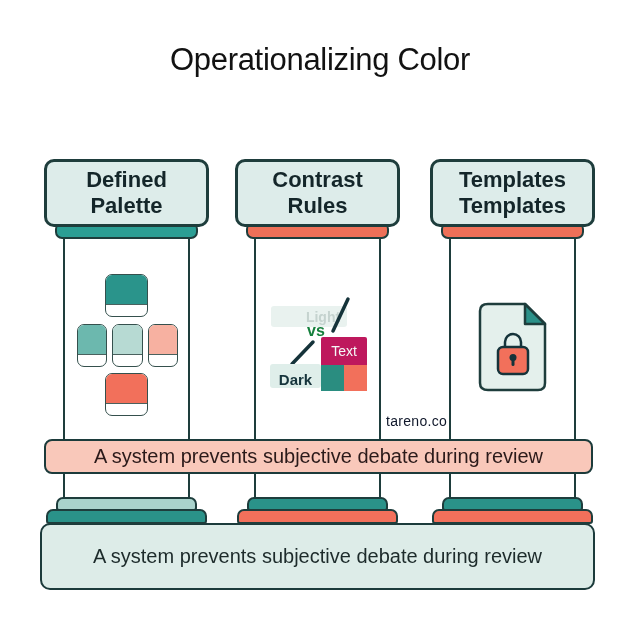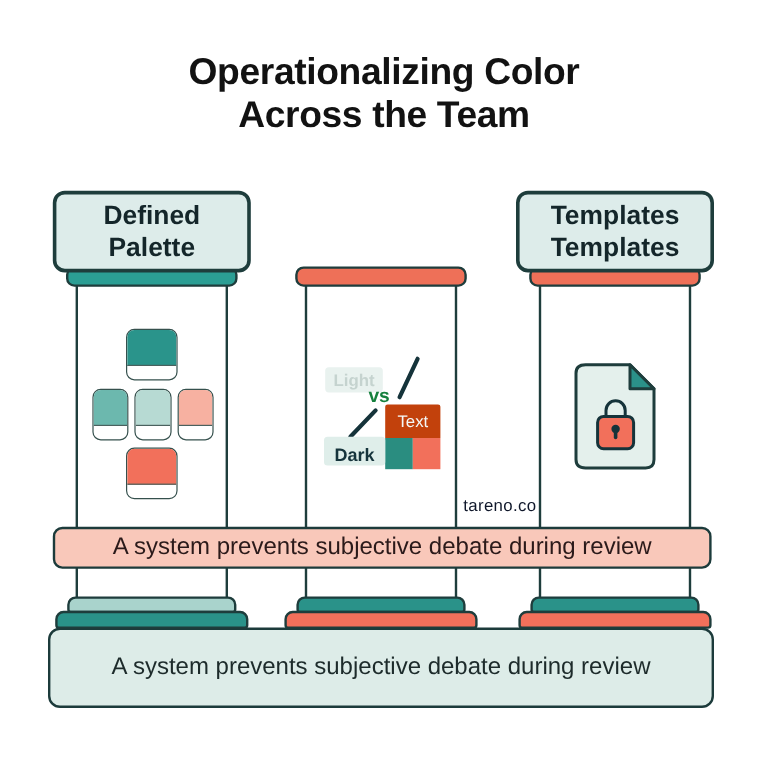--- a/index.html
+++ b/index.html
@@ -2,21 +2,21 @@
 <html><head>
 <meta charset="utf-8">
 <style>
   html,body{margin:0;padding:0;background:#ffffff;}
   .canvas{
     position:relative;width:640px;height:640px;background:#ffffff;overflow:hidden;
     font-family:"Liberation Sans","DejaVu Sans",sans-serif;
   }
   .title{
     position:absolute;top:42px;left:0;width:640px;margin:0;
-    text-align:center;font-size:31px;font-weight:700;color:#121212;
+    text-align:center;font-size:31px;font-weight:400;color:#121212;
     line-height:1.17;letter-spacing:-0.3px;
   }
   
   .column{position:absolute;top:159px;width:166px;height:365px;}
   .col1{left:44px;} .col2{left:235px;} .col3{left:430px;}
   .col-header{
     position:absolute;left:0;top:0;width:165px;height:68px;z-index:3;
     background:#ddecea;border:3px solid #1e3d3c;border-radius:10px;
     box-sizing:border-box;display:flex;align-items:center;justify-content:center;
     text-align:center;font-size:22px;font-weight:700;color:#14262a;line-height:1.18;
@@ -47,30 +47,30 @@
   .swatch .fill{position:absolute;left:0;top:0;width:100%;height:70%;border-bottom:1px solid #4a615e;}
   .sw-top{left:61px;top:115px;width:43px;height:43px;}
   .sw-ml{left:33px;top:165px;width:30px;height:43px;}
   .sw-mc{left:68px;top:165px;width:31px;height:43px;}
   .sw-mr{left:104px;top:165px;width:30px;height:43px;}
   .sw-bot{left:61px;top:214px;width:43px;height:43px;}
   
   .light-box{
     position:absolute;left:36px;top:147px;width:48px;height:21px;z-index:3;
     background:#e9f2ef;border-radius:3px;display:flex;align-items:center;justify-content:center;
-    font-size:14px;font-weight:600;color:#c5d3cf;
+    font-size:14px;font-weight:600;color:#c5d3cf;padding-left:28px;
   }
   .vs-label{
     position:absolute;left:72px;top:163px;z-index:4;
     font-size:16px;font-weight:700;color:#15803d;
   }
   .slash-svg{position:absolute;left:30px;top:135px;z-index:3;}
   .text-box{
     position:absolute;left:86px;top:178px;width:46px;height:28px;z-index:3;
-    background:#c2410c;border-radius:2px 2px 0 0;display:flex;align-items:center;justify-content:center;
+    background:#be185d;border-radius:2px 2px 0 0;display:flex;align-items:center;justify-content:center;
     font-size:14px;font-weight:500;color:#f4f8f7;
   }
   .pair-box{position:absolute;left:86px;top:206px;width:46px;height:26px;z-index:3;display:flex;}
   .pair-box .half{width:50%;height:100%;}
   .dark-box{
     position:absolute;left:35px;top:205px;width:51px;height:24px;z-index:3;
     background:#dfeeea;border-radius:3px;display:flex;align-items:flex-end;justify-content:center;
     font-size:15px;font-weight:600;color:#16343c;
   }
   
@@ -91,21 +91,21 @@
   .watermark{
     position:absolute;left:386px;top:413px;z-index:4;
     font-size:14px;color:#0f172a;letter-spacing:0.3px;
   }
 </style>
 </head>
 <body>
 
 <div class="canvas">
 
-  <h1 class="title"><span>Operationalizing Color</span><br><span>Across the Team</span></h1>
+  <h1 class="title"><span>Operationalizing Color</span><br></h1>
 
   <div class="column col1">
     <div class="capital" style="background: rgb(43, 158, 148);"></div>
     <div class="col-header">
         <span>Defined Palette</span>
       </div>
     <div class="shaft"></div>
 
     <div class="swatch sw-top">
         <div class="fill" style="background: rgb(42, 148, 139);"></div>
@@ -122,20 +122,23 @@
     <div class="swatch sw-bot">
         <div class="fill" style="background: rgb(242, 112, 91);"></div>
       </div>
 
     <div class="ped-cap" style="background: rgb(169, 211, 204);"></div>
     <div class="ped-base" style="background: rgb(42, 146, 137);"></div>
   </div>
 
   <div class="column col2">
     <div class="capital" style="background: rgb(238, 112, 88);"></div>
+    <div class="col-header">
+        <span>Contrast Rules</span>
+      </div>
     <div class="shaft"></div>
 
     <div class="light-box">
         <span>Light</span>
       </div>
     <svg class="slash-svg" width="100" height="82" viewBox="0 0 100 82">
       <line x1="68" y1="37" x2="83" y2="5" stroke="#15333a" stroke-width="3.5" stroke-linecap="round"></line>
       <line x1="27" y1="70" x2="48" y2="48" stroke="#15333a" stroke-width="3.5" stroke-linecap="round"></line>
     </svg>
     <div class="vs-label">vs</div>

